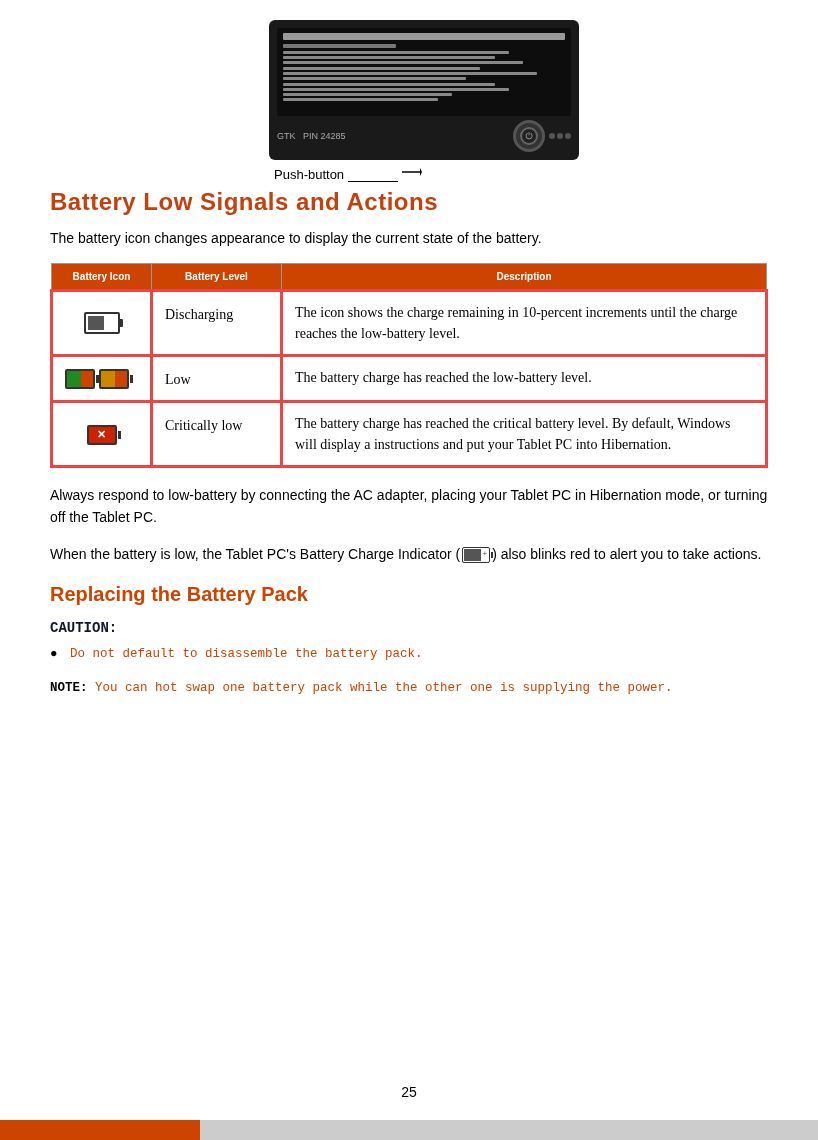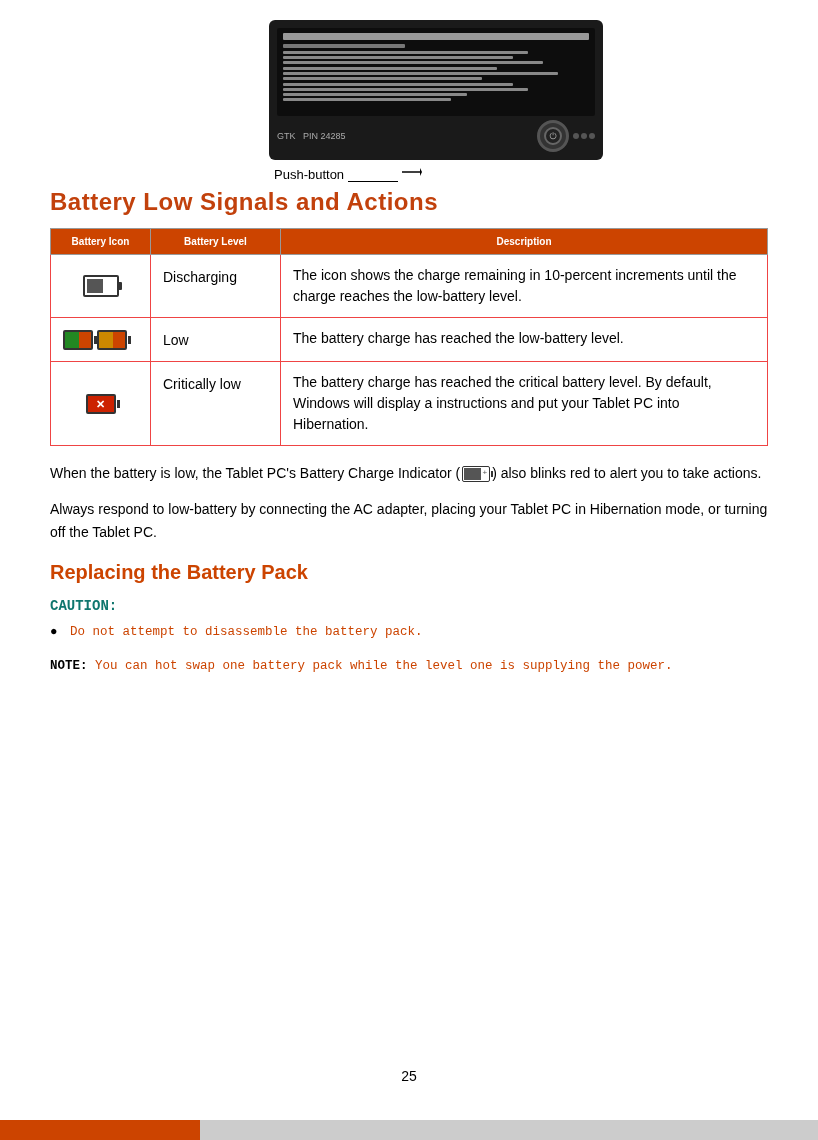--- a/index.html
+++ b/index.html
@@ -9,21 +9,21 @@
       font-size: 14px;
       color: #000;
       width: 818px;
       min-height: 1140px;
       position: relative;
     }
     .page {
       padding: 20px 50px 60px 50px;
     }
     .device-image {
-      width: 334px;
+      width: 310px;
       height: 140px;
       background: #1a1a1a;
       border-radius: 6px;
       position: relative;
       display: flex;
       flex-direction: column;
       padding: 8px;
     }
     .screen-area {
       background: #0d0d0d;
@@ -97,24 +97,25 @@
     .battery-table th {
       background: #cc4400;
       color: #fff;
       font-weight: bold;
       padding: 7px 10px;
       font-size: 10px;
       border: 1px solid #999;
       text-align: center;
     }
     .battery-table td {
-      border: 1px solid #ef4444;
+      border: 3px solid #ef4444;
       padding: 10px 12px;
       vertical-align: middle;
       line-height: 1.5;
+      font-family: Liberation Serif, serif;
     }
     .battery-table td.icon-cell {
       text-align: center;
       width: 100px;
     }
     .battery-table td.level-cell {
       width: 130px;
       vertical-align: top;
       padding-top: 12px;
     }
@@ -162,21 +163,21 @@
       line-height: 1.6;
       font-size: 14px;
     }
 
     
     .caution-label {
       font-weight: bold;
       font-family: 'Courier New', monospace;
       font-size: 14px;
       margin-bottom: 8px;
-      color: #0f766e;
+      color: #0f172a;
     }
     .caution-list {
       list-style: none;
       padding-left: 0;
       margin-bottom: 14px;
     }
     .caution-list li {
       font-family: 'Courier New', monospace;
       font-size: 12.5px;
       color: #cc4400;
@@ -203,21 +204,21 @@
     }
     .note-label {
       font-weight: bold;
       color: #000;
       font-family: 'Courier New', monospace;
     }
 
     
     .page-footer {
       position: absolute;
-      bottom: 56px;
+      bottom: 40px;
       left: 0;
       right: 0;
       text-align: center;
       font-size: 14px;
     }
     .bottom-bar {
       position: absolute;
       bottom: 0;
       left: 0;
       right: 0;
@@ -343,20 +344,21 @@
         <svg width="20" height="20" viewBox="0 0 20 20">
           <line x1="0" y1="10" x2="18" y2="10" stroke="#000" stroke-width="1.5"></line>
           <polygon points="18,6 20,10 18,14" fill="#000"></polygon>
         </svg>
       </div>
     </div>
   </div>
 
   <h1 class="section-heading">Battery Low Signals and Actions</h1>
 
+  <p class="intro-para">The battery icon changes appearance to display the current state of the battery.</p>
 
   <table class="battery-table">
     <thead>
       <tr>
         <th>Battery Icon</th>
         <th>Battery Level</th>
         <th>Description</th>
       </tr>
     </thead>
     <tbody>
@@ -396,41 +398,41 @@
             </div>
             <div style="position:absolute;right:-4px;top:50%;transform:translateY(-50%);width:3px;height:8px;background:#333;"></div>
           </div>
         </td>
         <td class="level-cell">Critically low</td>
         <td class="desc-cell">The battery charge has reached the critical battery level. By default, Windows will display a instructions and put your Tablet PC into Hibernation.</td>
       </tr>
     </tbody>
   </table>
 
+  <p class="body-para">Always respond to low-battery by connecting the AC adapter, placing your Tablet PC in Hibernation mode, or turning off the Tablet PC.</p>
+
   <p class="body-para">
     <span>When the battery is low, the Tablet PC's Battery Charge Indicator (</span><span><span class="inline-batt-charge" style="display:inline-flex;">
           <span class="inline-batt-fill"></span>
           <span style="font-size:8px;position:absolute;right:2px;top:0;color:#555;">+</span>
         </span></span><span>) also blinks red to alert you to take actions.</span>
   </p>
 
-  <p class="body-para">Always respond to low-battery by connecting the AC adapter, placing your Tablet PC in Hibernation mode, or turning off the Tablet PC.</p>
-
   <h2 class="sub-heading">Replacing the Battery Pack</h2>
 
   <p class="caution-label">
     <span>CAUTION:</span>
   </p>
 
   <ul class="caution-list">
-    <li>Do not attempt to disassemble the battery pack.</li>
+    <li>Do not default to disassemble the battery pack.</li>
   </ul>
 
   <p class="note-para">
-    <span class="note-label">NOTE:</span><span> You can hot swap one battery pack while the level one is supplying the power.</span>
+    <span class="note-label">NOTE:</span><span> You can hot swap one battery pack while the other one is supplying the power.</span>
   </p>
 
   <div class="page-footer">
     <span>25</span>
   </div>
 
 </div>
 
 <div class="bottom-bar">
   <div class="bottom-bar-orange"></div>

